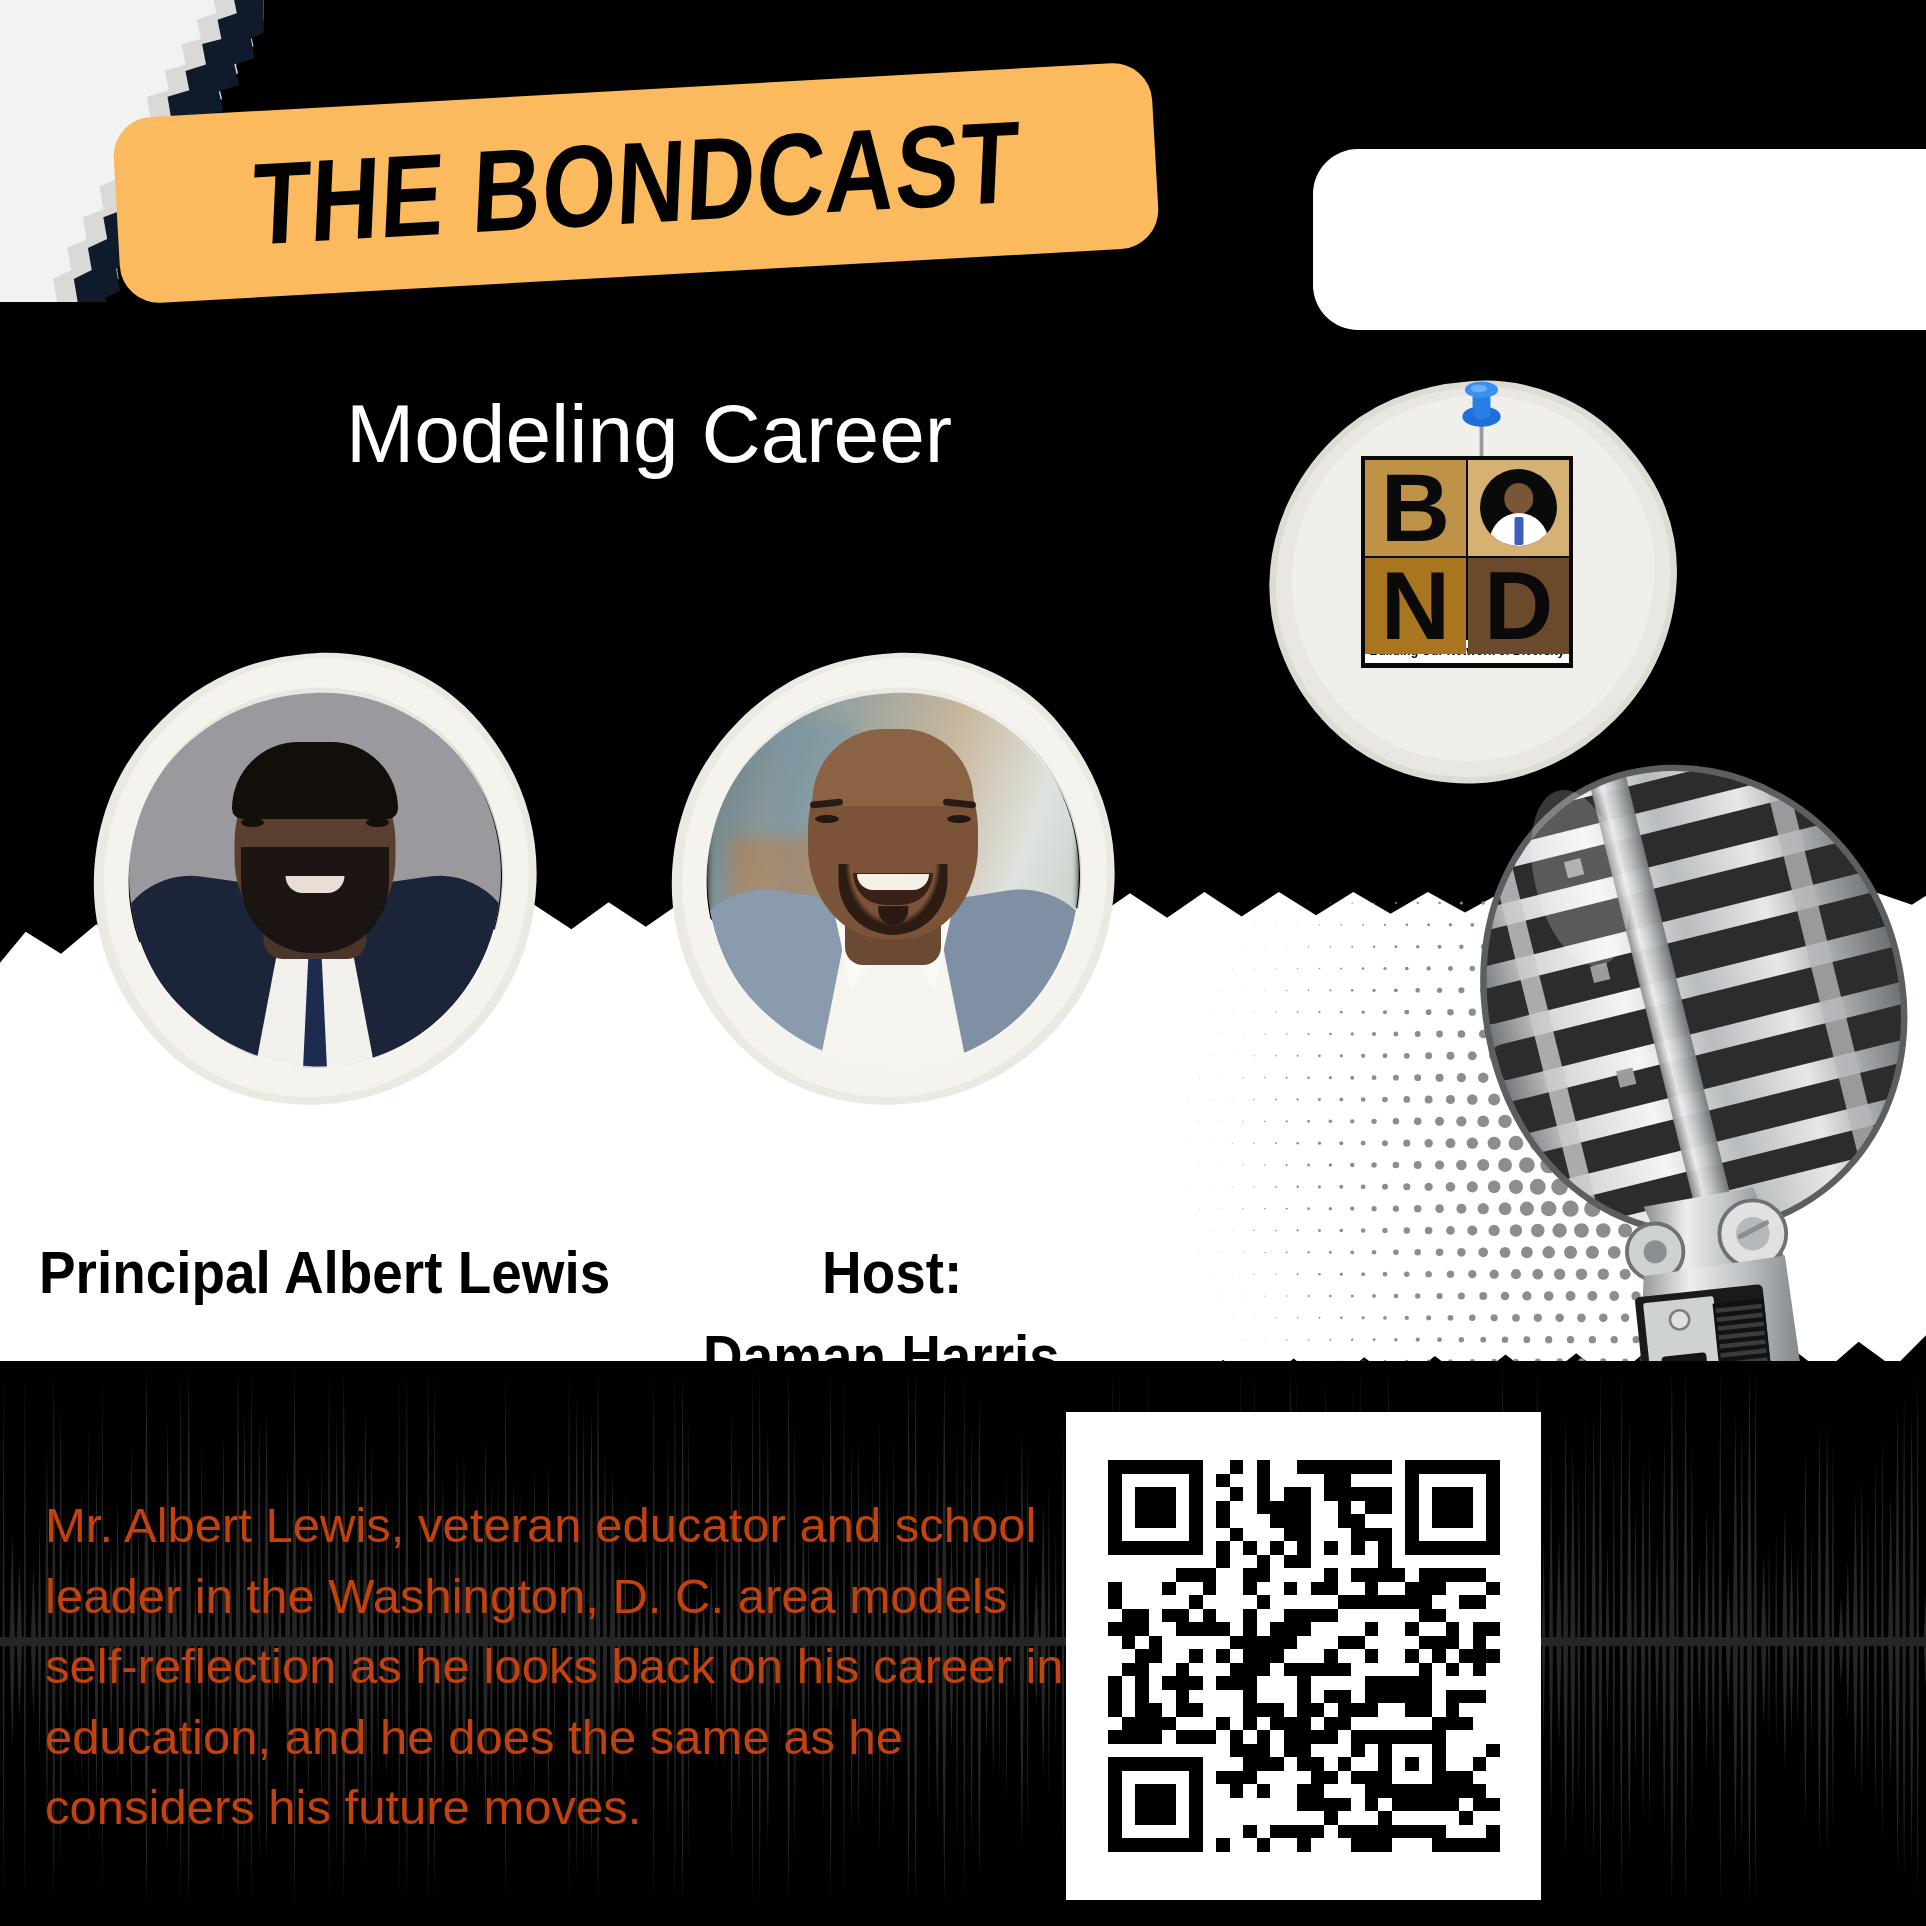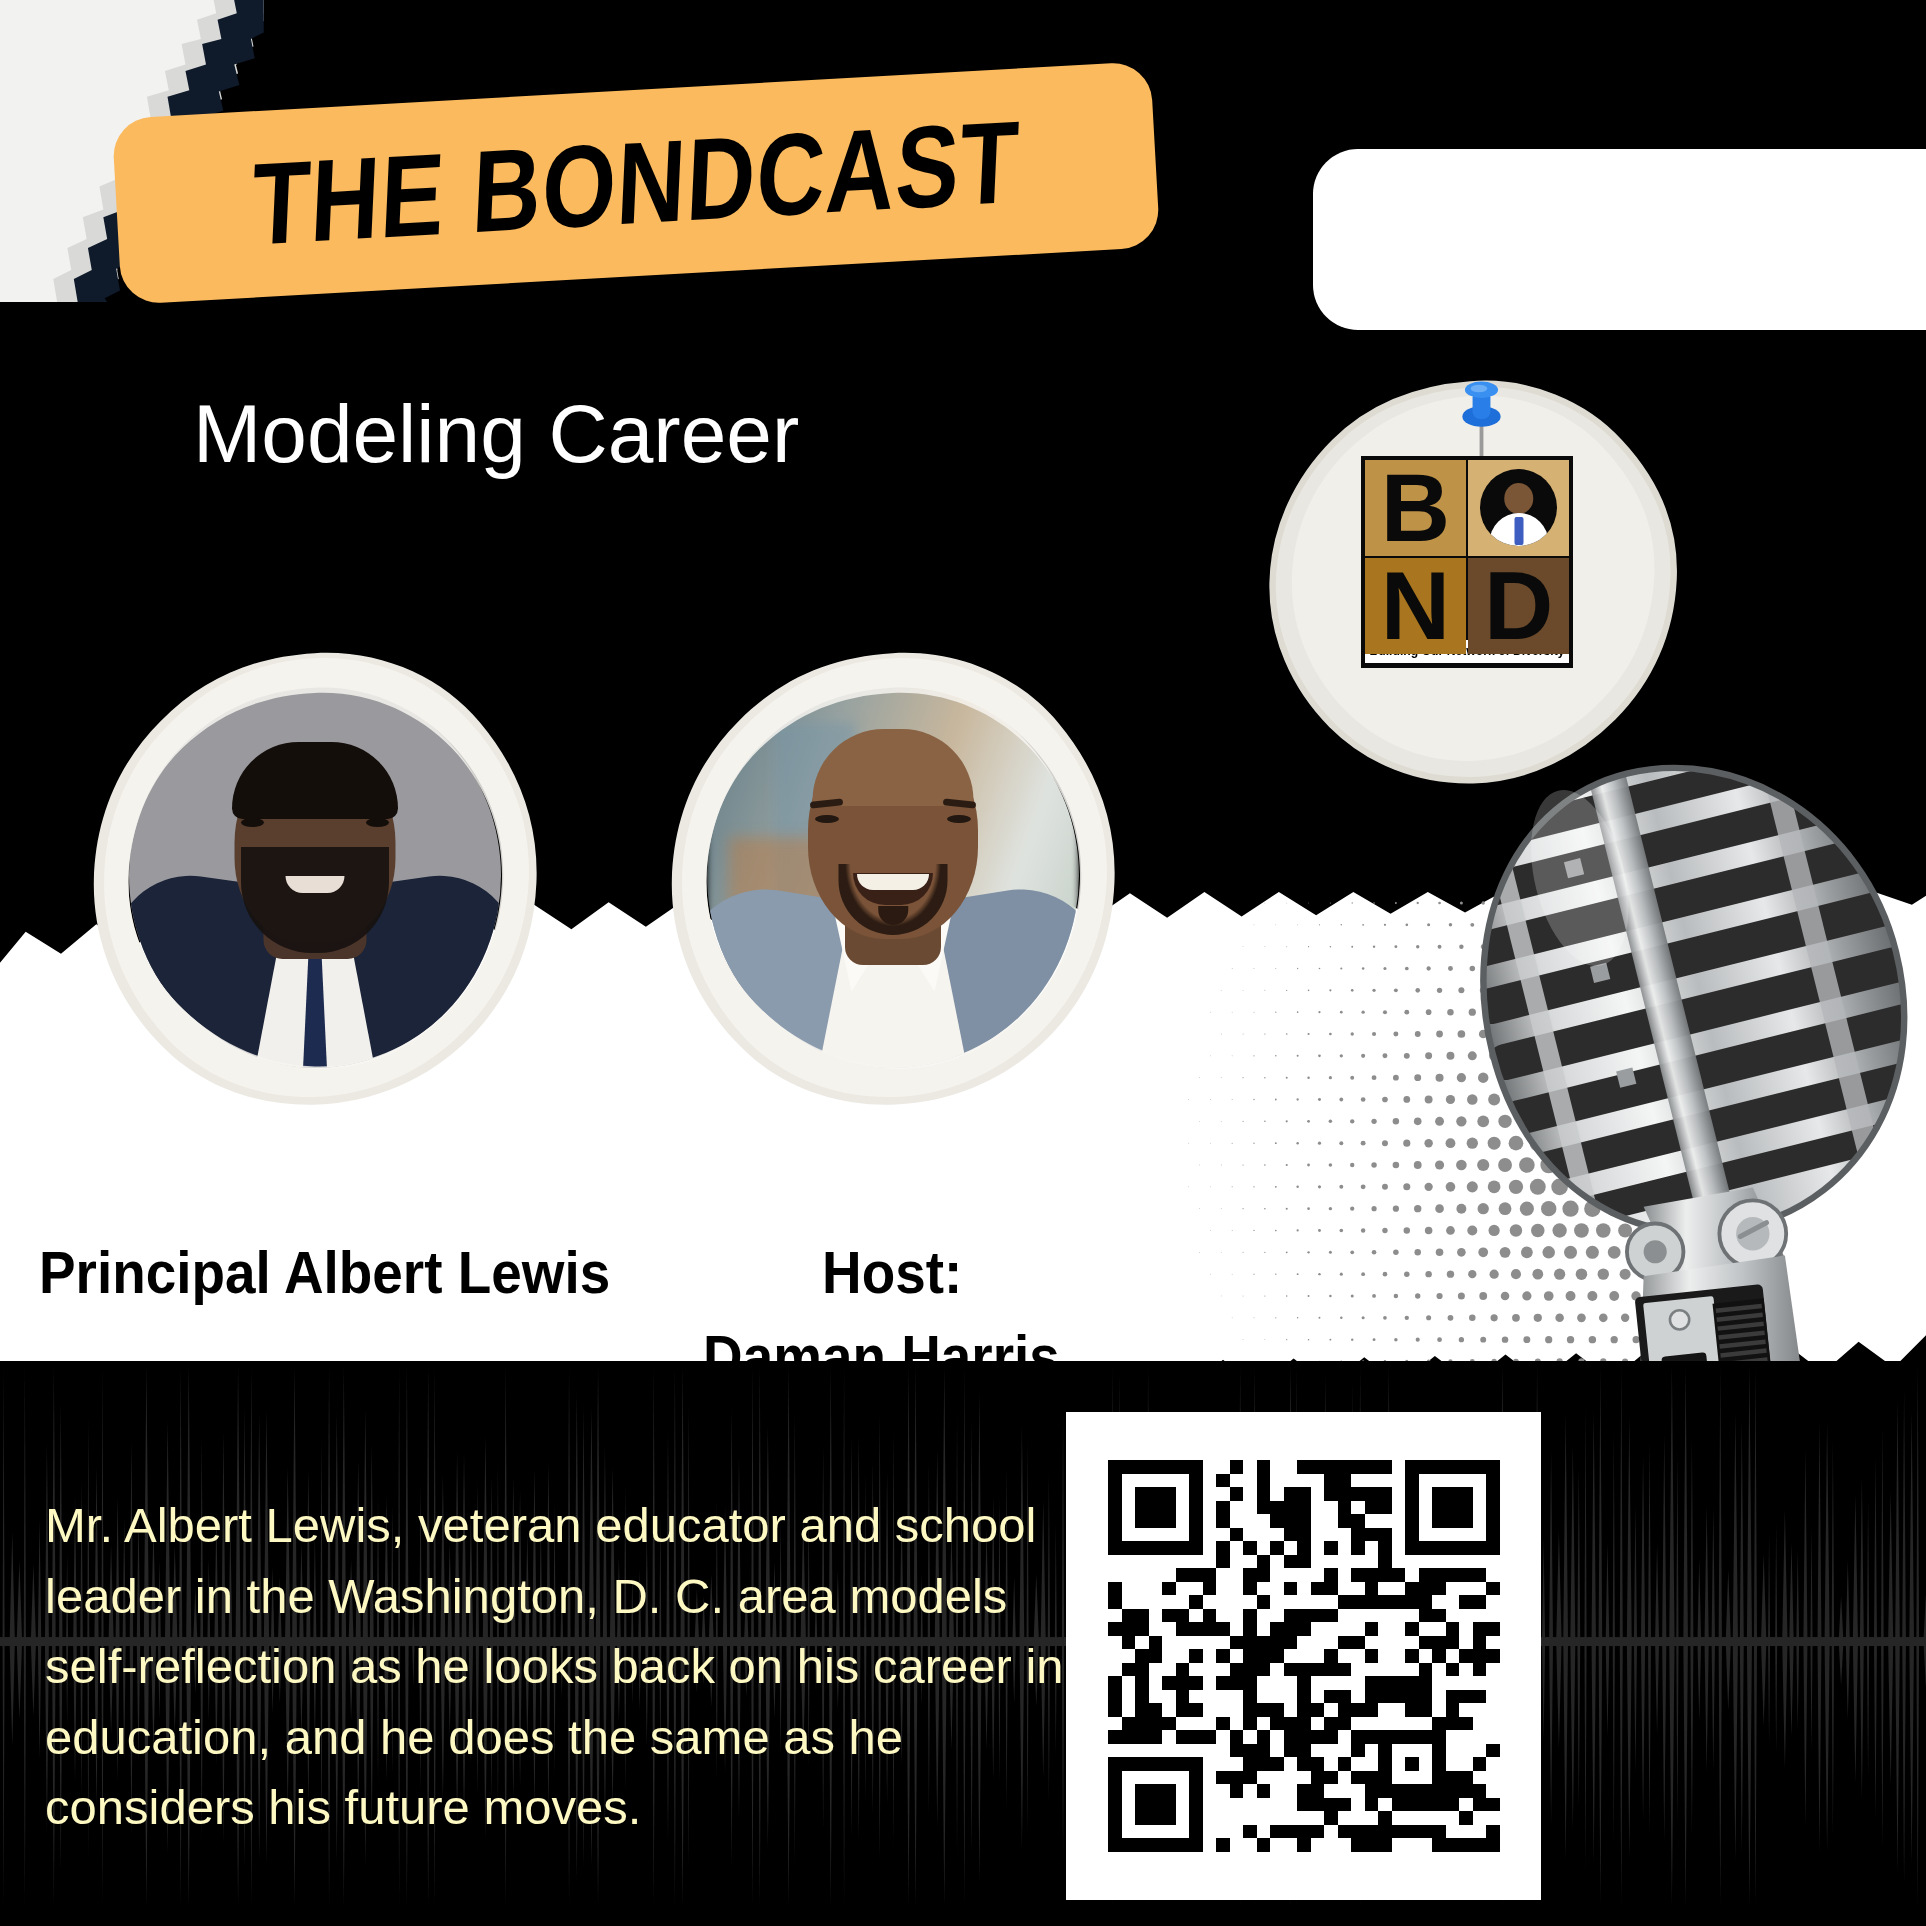--- a/index.html
+++ b/index.html
@@ -26,21 +26,21 @@
   .badge{
     position:absolute;left:1313px;top:149px;width:642px;height:181px;
     background:#ffffff;border-radius:45px 0 0 45px;
     display:flex;flex-direction:column;align-items:flex-start;justify-content:center;
     padding-left:64px;box-sizing:border-box;
   }
   .badge div{font-weight:bold;color:#000;font-size:69px;line-height:1.18;white-space:nowrap;}
 
   
   .ep-title{
-    position:absolute;left:193px;top:385px;width:912px;text-align:left;
+    position:absolute;left:193px;top:385px;width:912px;text-align:center;
     color:#ffffff;font-size:82px;line-height:1.20;font-weight:400;
   }
 
   
   .logo-wrap{position:absolute;left:1252px;top:360px;width:437px;height:469px;}
   .logo-paper{position:absolute;left:0;top:0;width:437px;height:469px;}
   .logo-card{position:absolute;left:109px;top:96px;width:212px;height:212px;background:#0a0a0a;padding:3.9px;box-sizing:border-box;}
   .logo-grid{width:100%;height:180px;display:grid;grid-template-columns:1fr 1fr;grid-template-rows:1fr 1fr;gap:2.6px;}
   .q{position:relative;display:flex;align-items:center;justify-content:center;font-weight:bold;font-size:96px;line-height:1;color:#0a0a0a;}
   .q.b{background:#BE9348;}
@@ -111,21 +111,21 @@
   
   .halftone{position:absolute;left:1175px;top:899px;width:488px;height:514px;}
 
   
   .mic{position:absolute;left:1451px;top:738px;width:488px;height:1188px;}
 
   
   .wave{position:absolute;left:0;top:1361px;width:1926px;height:565px;}
 
   
-  .desc{position:absolute;left:45px;top:1490px;width:1027px;color:#fef9c3;font-size:49px;line-height:1.44;}
+  .desc{position:absolute;left:45px;top:1490px;width:1027px;color:#c2410c;font-size:49px;line-height:1.44;}
 
   
   .qr-panel{position:absolute;left:1066px;top:1412px;width:475px;height:488px;background:#ffffff;
             display:flex;align-items:center;justify-content:center;}
   .qr{width:392px;height:392px;}
 </style>
 </head>
 <body>
 
 <div id="poster">

